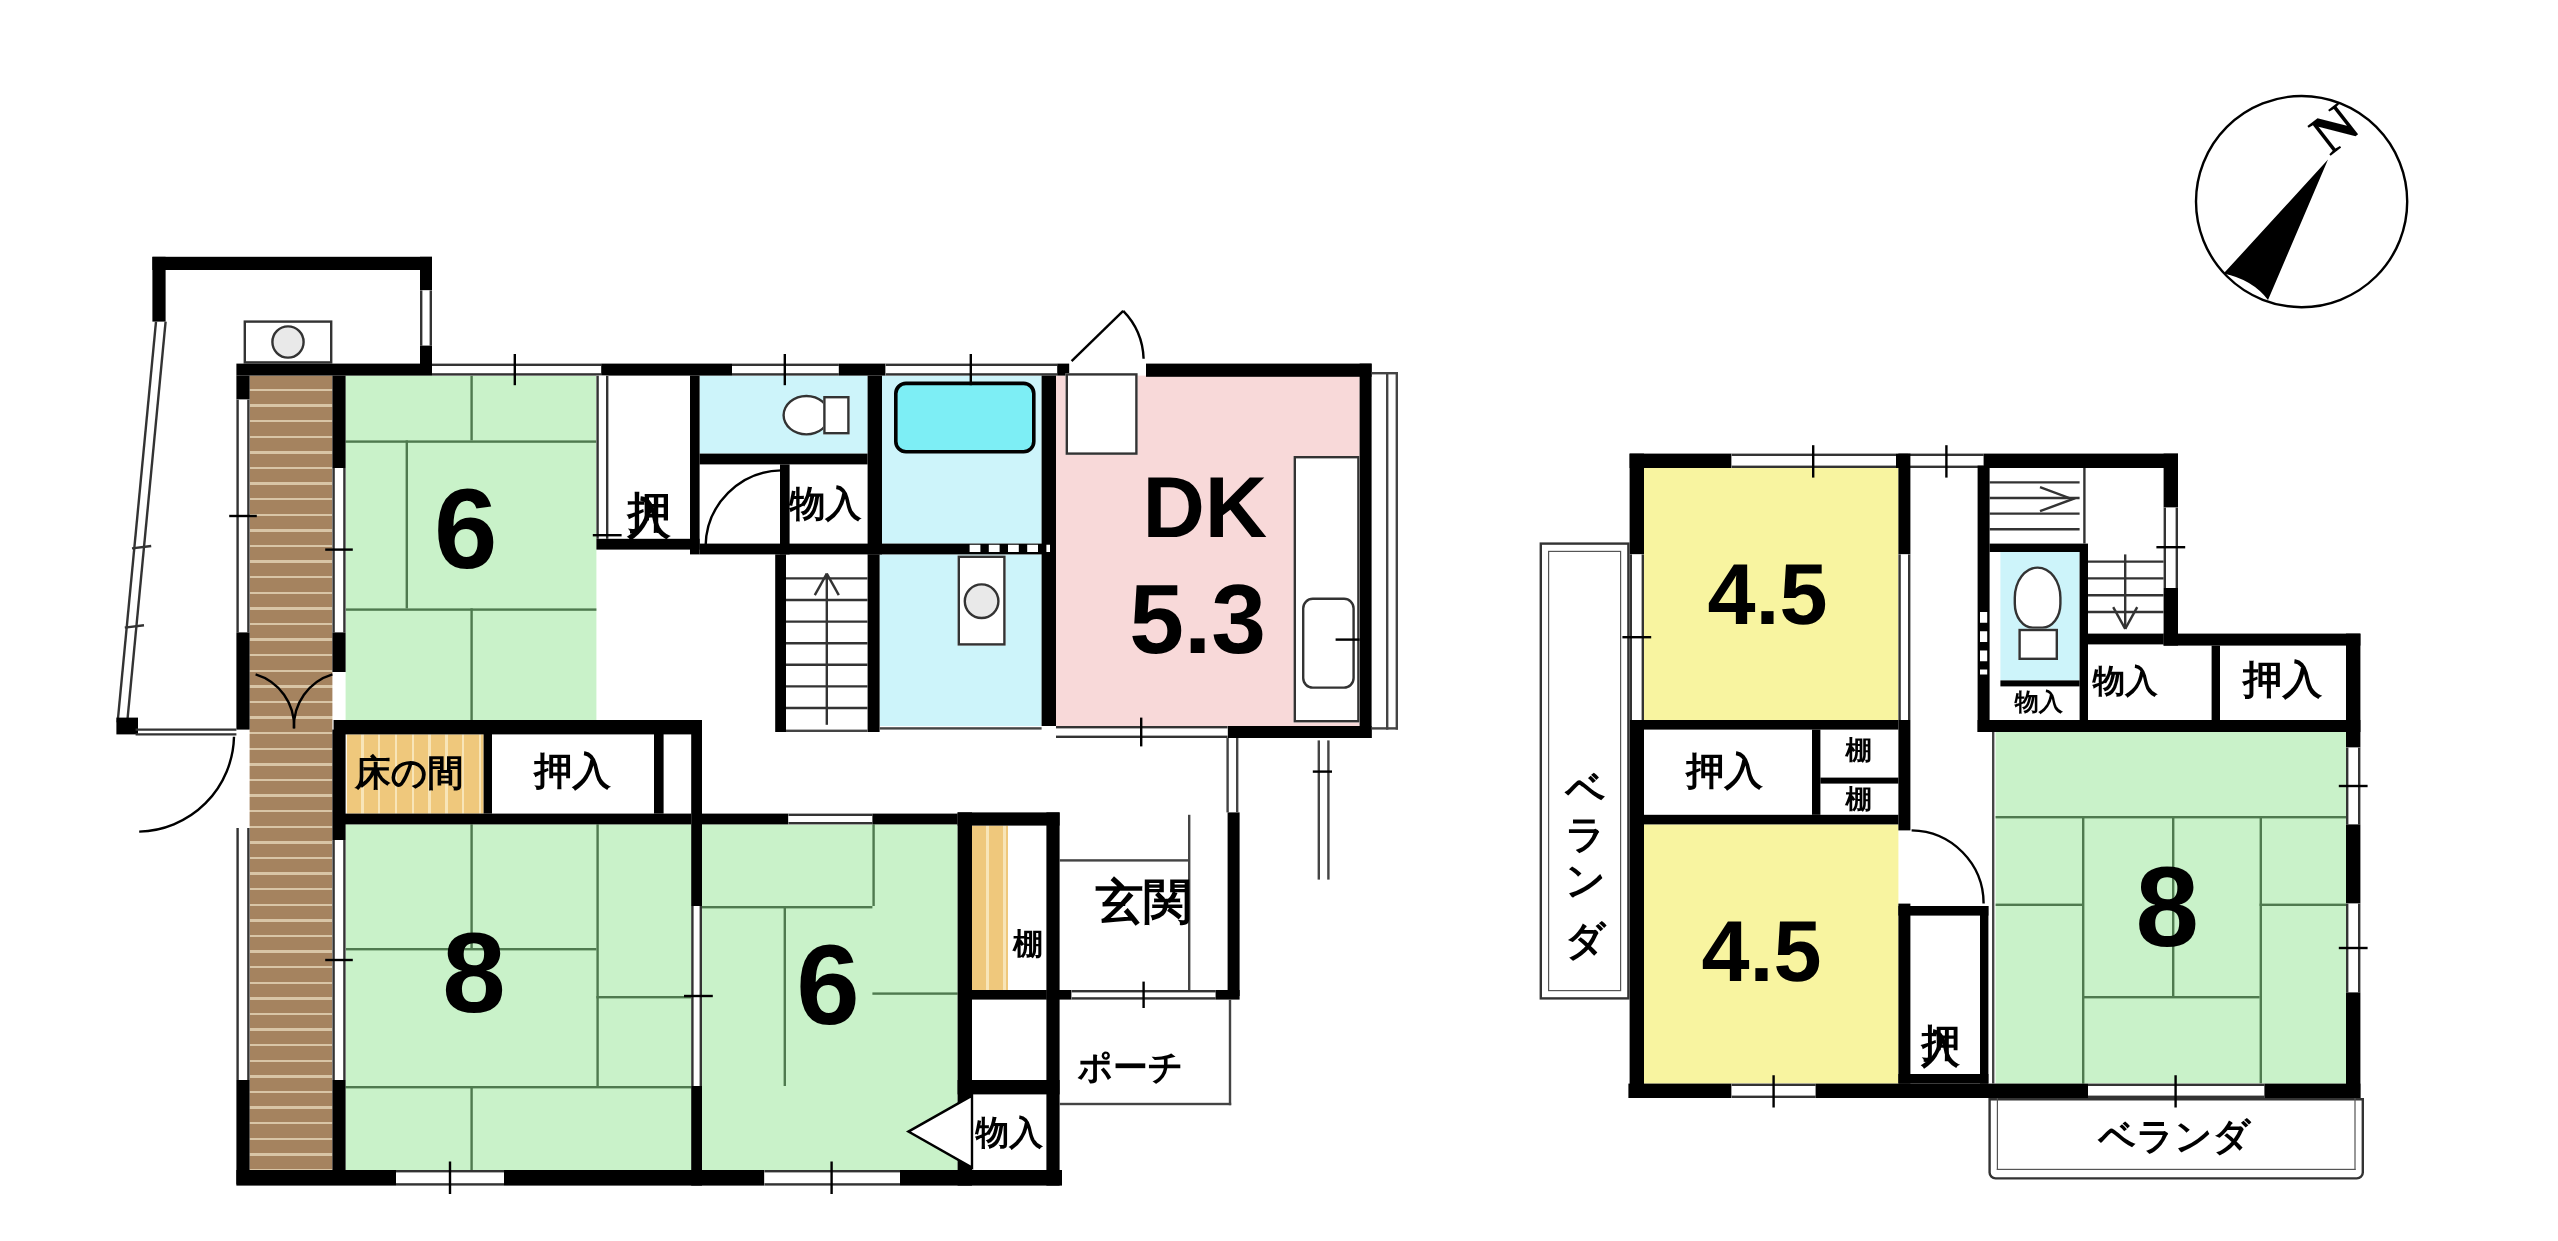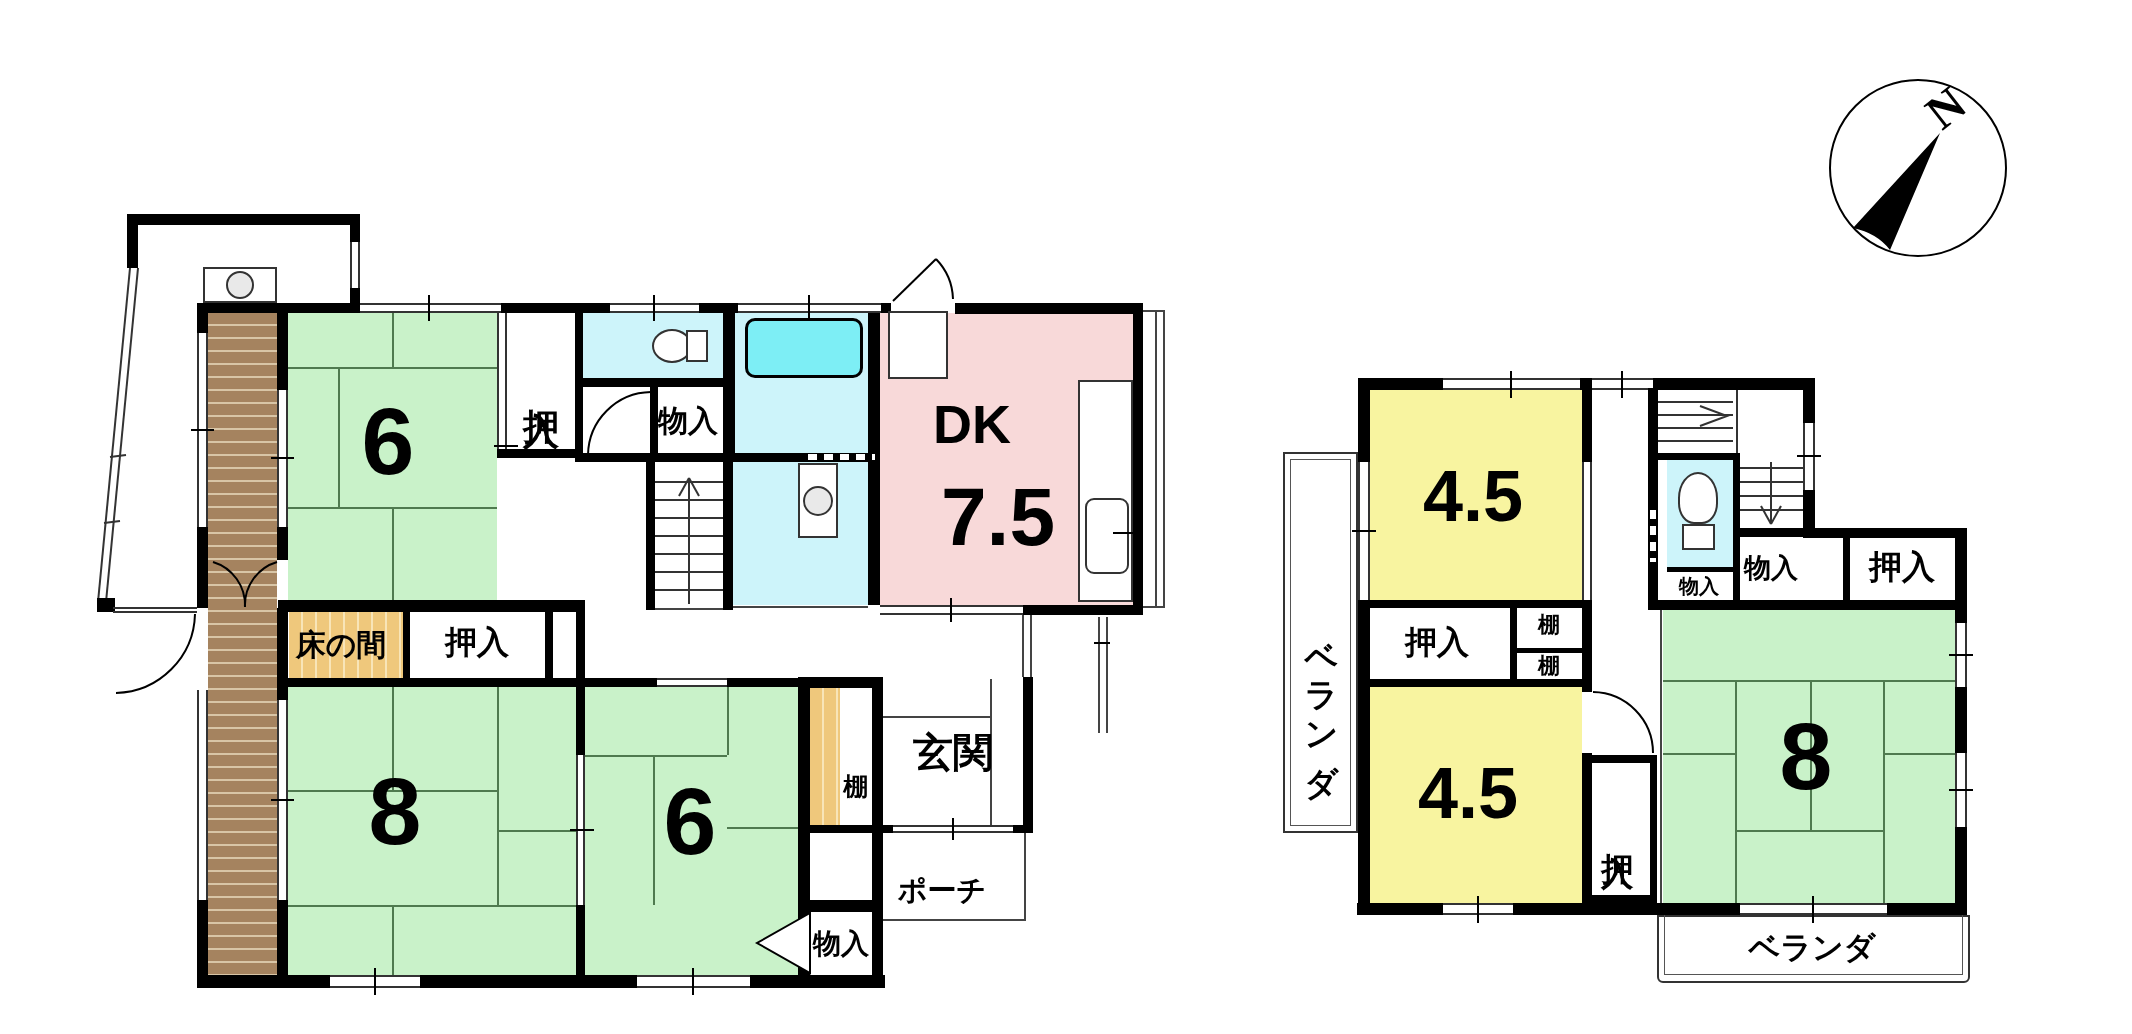--- a/index.html
+++ b/index.html
@@ -312,22 +312,22 @@
         <line x1="1949" y1="790" x2="1973" y2="790"></line>
       <line x1="1133" y1="533" x2="1113" y2="533"></line>
     </g>
 
     <path d="M1940,133 L1853,228 Q1877,233 1890,250 Z" fill="#000"></path>
   </svg>
 
   <div class="lbl num" style="left:388px;top:442px">6</div>
   <div class="lbl num" style="left:395px;top:812px">8</div>
   <div class="lbl num" style="left:690px;top:822px">6</div>
-  <div class="lbl" style="left:972px;top:424px;font-size:54px">DK</div>
-  <div class="lbl" style="left:998px;top:517px;font-size:82px">7.5</div>
+  <div class="lbl" style="left:1004px;top:424px;font-size:72px">DK</div>
+  <div class="lbl" style="left:998px;top:517px;font-size:82px">5.3</div>
   <div class="lbl vert" style="left:541px;top:383px;font-size:36px">押入</div>
   <div class="lbl" style="left:688px;top:421px;font-size:30px">物入</div>
   <div class="lbl" style="left:341px;top:645px;font-size:30px">床の間</div>
   <div class="lbl" style="left:477px;top:643px;font-size:32px">押入</div>
   <div class="lbl vert" style="left:856px;top:755px;font-size:25px">棚</div>
   <div class="lbl" style="left:953px;top:752px;font-size:40px">玄関</div>
   <div class="lbl" style="left:942px;top:890px;font-size:29px">ポーチ</div>
   <div class="lbl" style="left:841px;top:944px;font-size:28px">物入</div>
 
   <div class="lbl" style="left:1473px;top:497px;font-size:72px">4.5</div>

